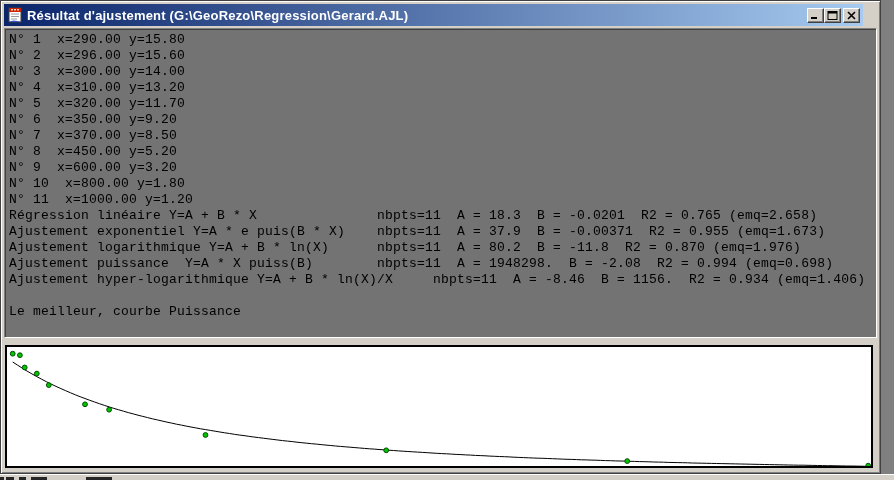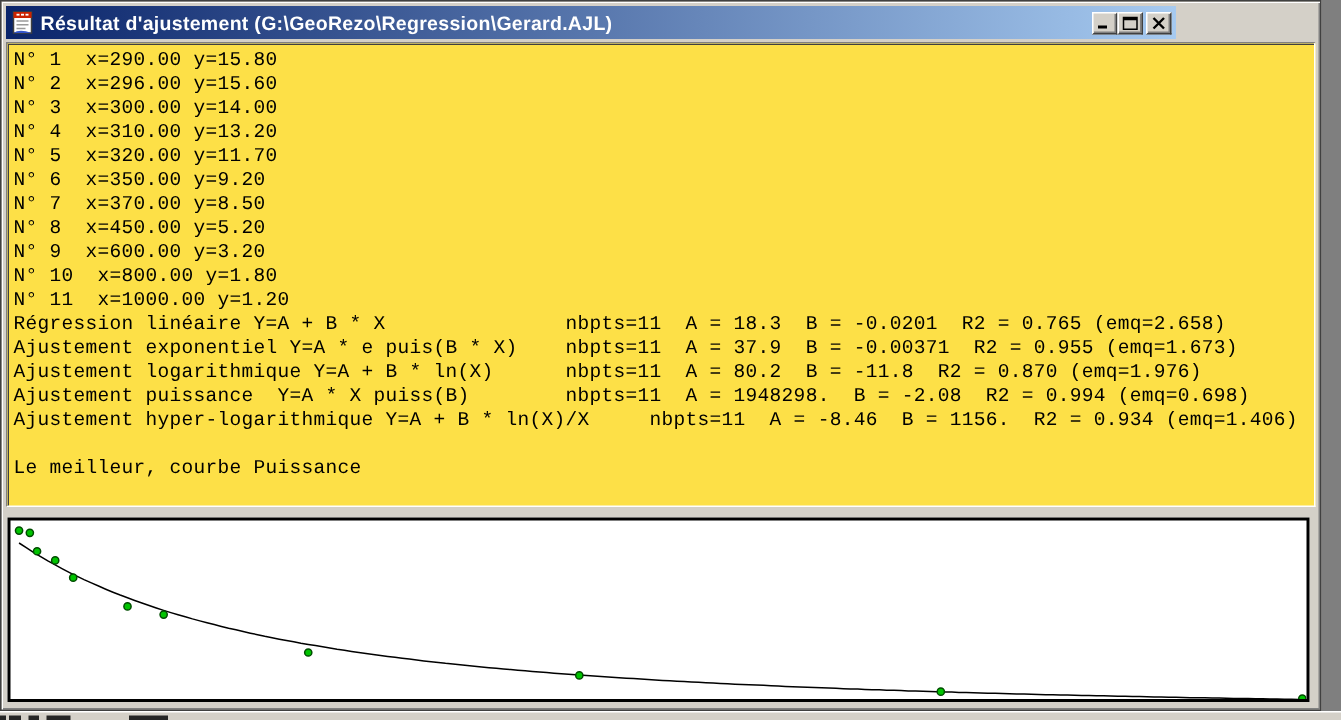--- a/index.html
+++ b/index.html
@@ -7,21 +7,21 @@
   body { background:#7f7f7f; font-family:"Liberation Sans", sans-serif; position:relative; }
 
   .window {
     position:absolute; left:0; top:0; width:881px; height:474px;
     background:#d4d0c8;
     border:1px solid #404040;
     box-shadow: inset 1px 1px 0 #ffffff, inset -1px -1px 0 #808080;
   }
 
   .titlebar {
-    position:absolute; left:3px; top:3px; width:780px; height:22px;
+    position:absolute; left:3px; top:3px; width:859px; height:22px;
     background:linear-gradient(to right, #0a246a, #a6caf0);
     display:flex; align-items:center; padding:0 3px;
   }
   .titlebar-icon { width:17px; height:17px; margin-right:3px; flex:0 0 auto; }
   .titlebar-text {
     color:#ffffff; font-weight:bold; font-size:13px;
     white-space:nowrap; overflow:hidden; flex:1 1 auto;
     letter-spacing:0.2px;
   }
   .win-buttons { display:flex; align-items:center; gap:0; flex:0 0 auto; }
@@ -30,21 +30,21 @@
     border:1px solid; border-color:#ffffff #404040 #404040 #ffffff;
     box-shadow: inset -1px -1px 0 #808080;
     display:flex; align-items:center; justify-content:center;
     padding:0;
   }
   .win-btn.close { margin-left:2px; }
   .win-btn svg { display:block; }
 
   .text-area {
     position:absolute; left:3px; top:27px; width:873px; height:310px;
-    background:#fde047;
+    background:#737373;
     border:1px solid; border-color:#808080 #ffffff #ffffff #808080;
     box-shadow: inset 1px 1px 0 #404040;
     overflow:hidden;
   }
   .text-area pre {
     font-family:"Liberation Mono","DejaVu Sans Mono", monospace;
     font-size:13px; line-height:16px; letter-spacing:0.2px;
     color:#000000; padding:3px 0 0 4px; white-space:pre;
   }
 

